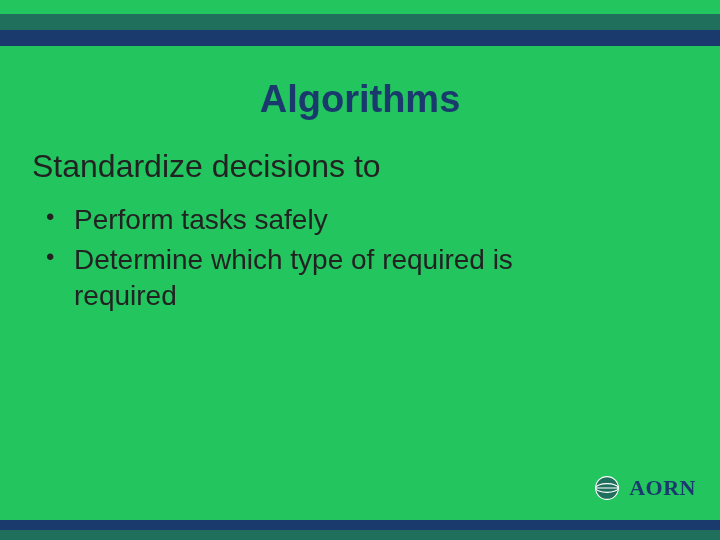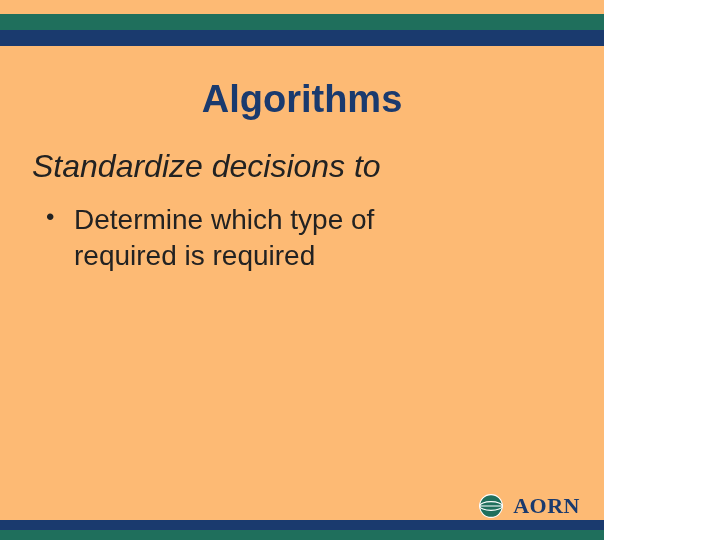--- a/index.html
+++ b/index.html
@@ -1,21 +1,21 @@
 <!DOCTYPE html>
 <html><head>
 <meta charset="utf-8">
 <style>
   * { margin: 0; padding: 0; box-sizing: border-box; }
   html, body { width: 720px; height: 540px; font-family: Verdana, Geneva, sans-serif; background: #fff; }
   .slide {
-    width: 604px;
+    width: 720px;
     height: 540px;
     position: relative;
-    background: #fdba74;
+    background: #22c55e;
   }
   .top-bar {
     position: absolute;
     top: 14px;
     left: 0;
     width: 100%;
     height: 20px;
     background: #1f6f5c;
   }
   .top-bar-blue {
@@ -35,21 +35,20 @@
     font-weight: bold;
     font-size: 38px;
     color: #1a3a6e;
   }
   .subtitle {
     position: absolute;
     top: 148px;
     left: 32px;
     font-size: 32px;
     color: #222;
-    font-style: italic;
   }
   .bullets {
     position: absolute;
     top: 202px;
     left: 42px;
     right: 160px;
     list-style: none;
     font-size: 28px;
     color: #222;
     line-height: 1.28;
@@ -63,21 +62,21 @@
     content: "•";
     position: absolute;
     left: 4px;
     top: 0;
     font-size: 24px;
     color: #222;
   }
   .logo {
     position: absolute;
     right: 24px;
-    bottom: 20px;
+    bottom: 38px;
     display: flex;
     align-items: center;
     gap: 8px;
   }
   .logo-mark {
     width: 28px;
     height: 28px;
   }
   .logo-text {
     font-size: 22px;
@@ -108,20 +107,21 @@
 
 <div class="slide">
   <div class="top-bar"></div>
   <div class="top-bar-blue"></div>
 
   <h1 class="title">Algorithms</h1>
 
   <div class="subtitle">Standardize decisions to</div>
 
   <ul class="bullets">
+    <li>Perform tasks safely</li>
     <li>Determine which type of required is required</li>
   </ul>
 
   <div class="logo">
     <svg class="logo-mark" viewBox="0 0 32 32">
       <circle cx="16" cy="16" r="13" fill="#1f6f5c"></circle>
       <path d="M16 3 A13 13 0 0 1 16 29" fill="none" stroke="#fff" stroke-width="1.2"></path>
       <path d="M16 3 A13 13 0 0 0 16 29" fill="none" stroke="#fff" stroke-width="1.2"></path>
       <ellipse cx="16" cy="16" rx="13" ry="5" fill="none" stroke="#fff" stroke-width="1.2"></ellipse>
       <line x1="3" y1="16" x2="29" y2="16" stroke="#fff" stroke-width="1.2"></line>

